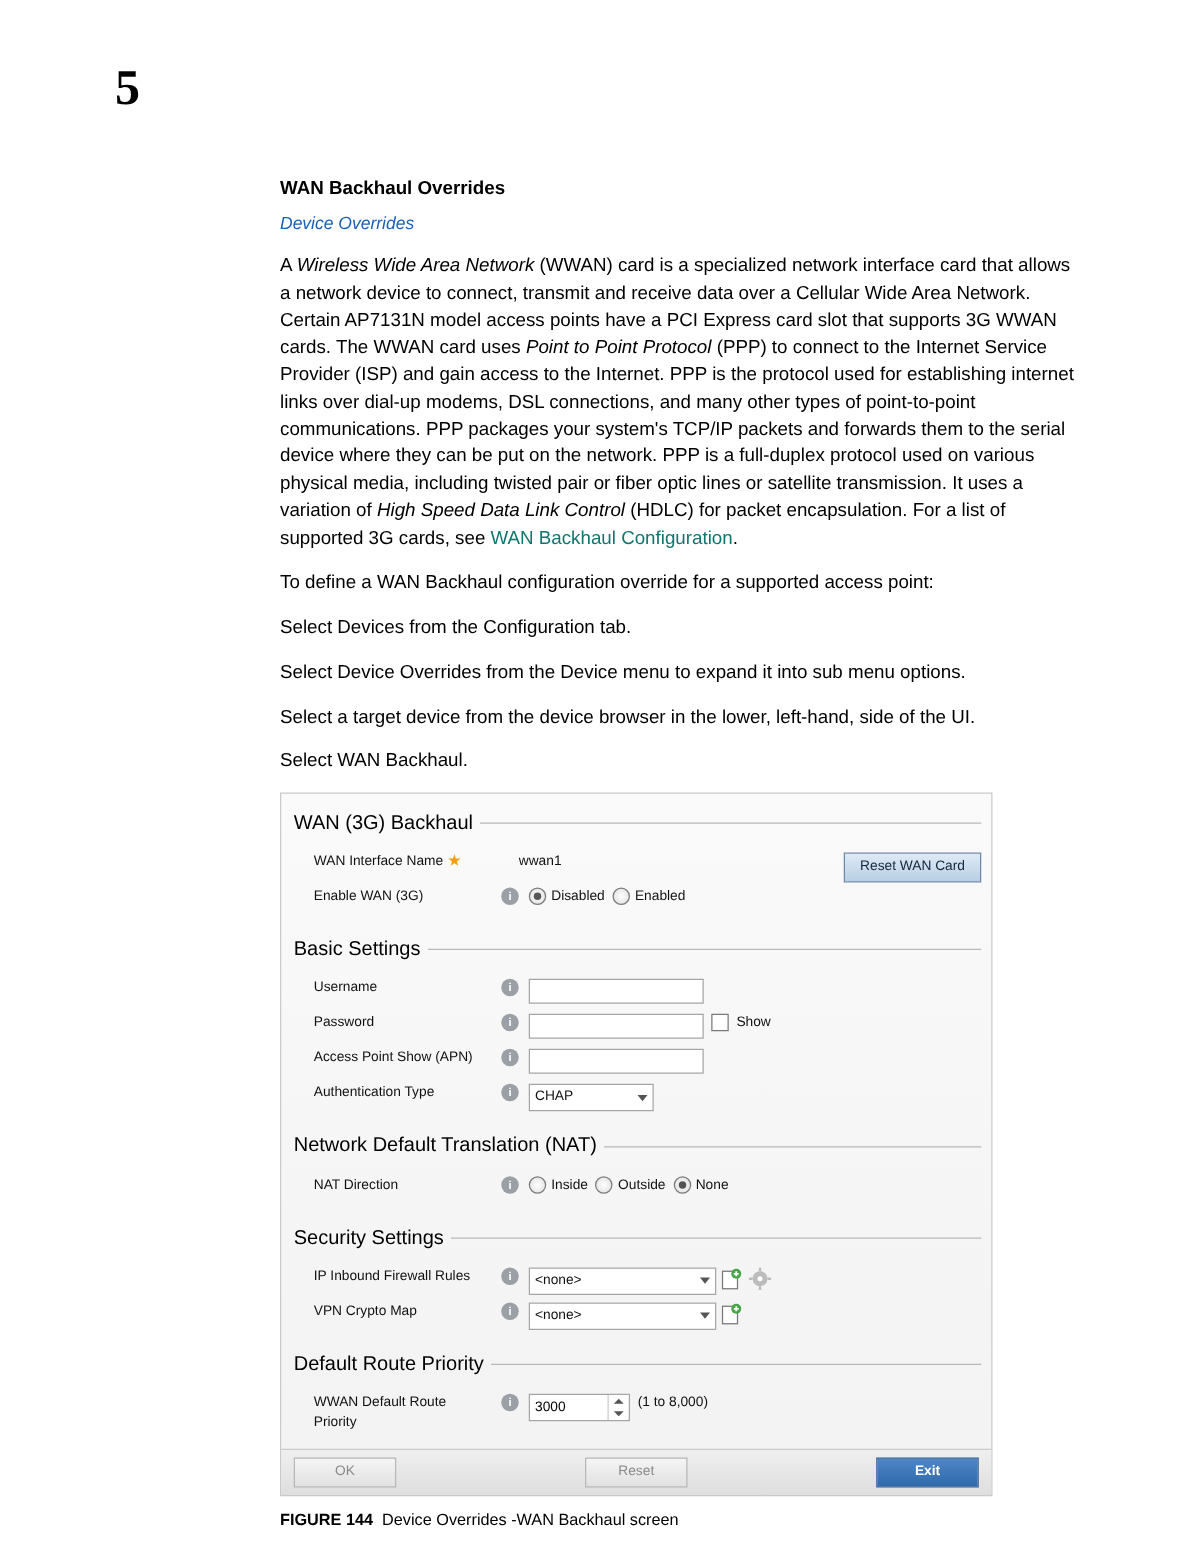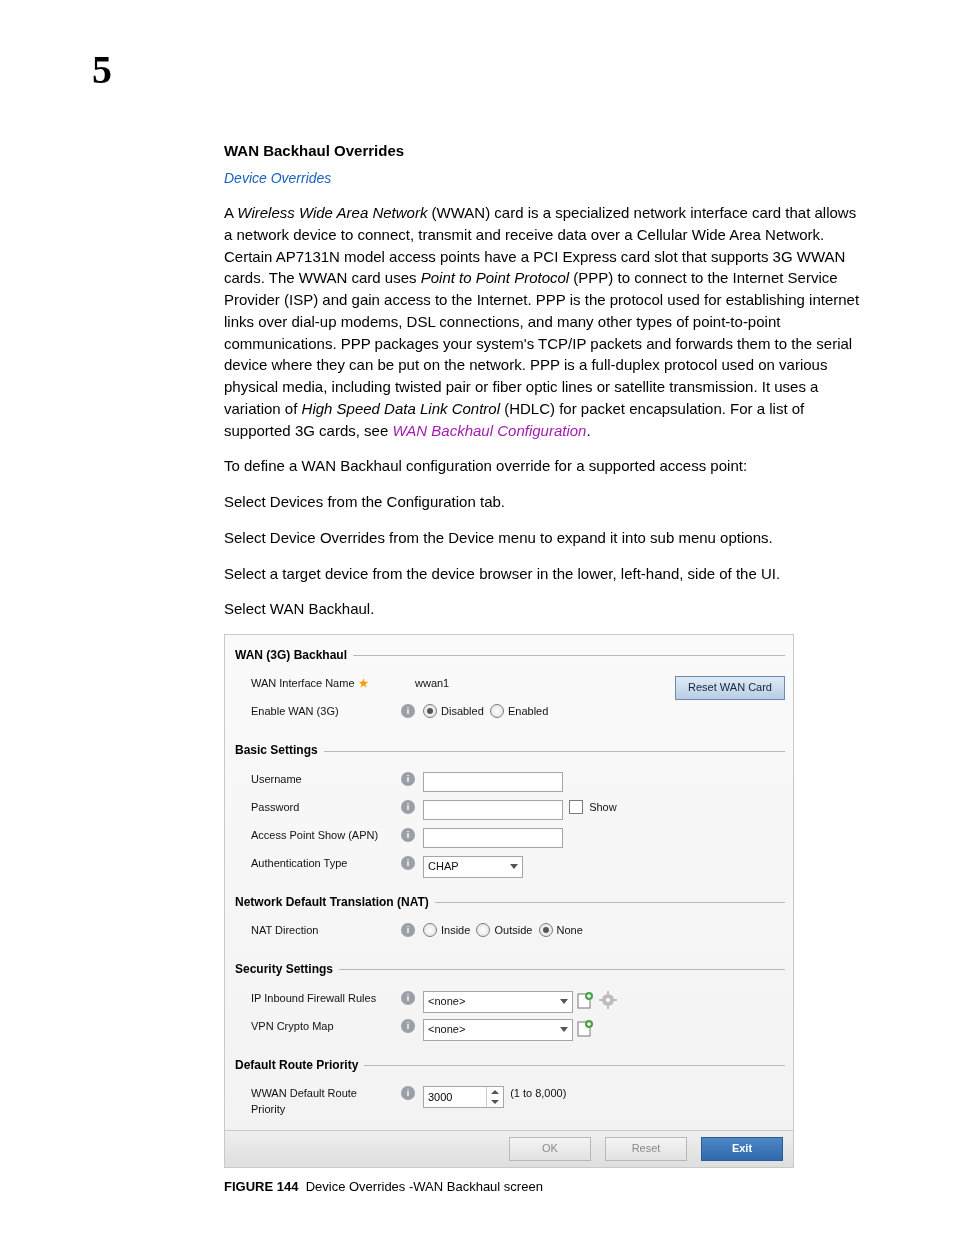--- a/index.html
+++ b/index.html
@@ -4,45 +4,45 @@
 <style>
 html,body{margin:0;padding:0;background:#fff;font-family:Arial,Helvetica,sans-serif;color:#000;font-size:15px;line-height:1.45}
 .page{width:954px;min-height:1235px;padding:50px 92px 40px 92px;box-sizing:border-box;position:relative}
 .chapnum{font:700 40px/1 Georgia,"Times New Roman",serif;position:absolute;top:50px;left:92px}
 .col{margin-left:132px;margin-top:90px}
 .h-sec{font-weight:700;font-size:15px;margin:0 0 6px}
 .breadcrumb{color:#1a61b8;font-style:italic;font-size:14px;margin:0 0 14px}
 p{margin:0 0 14px}
 em{font-style:italic}
 b{font-weight:400}
-.link{color:#a21caf;font-style:italic}
+.link{color:#0f766e;}
 .panel{width:570px;border:1px solid #c9c9c9;background:linear-gradient(#fafafa,#f2f2f2);font-size:11px;color:#111;padding:12px 8px 0;box-sizing:border-box;margin-top:6px}
 fieldset{border:none;border-top:1px solid #b8b8b8;margin:0 0 10px;padding:10px 0 0}
-legend{font-weight:700;font-size:12px;padding-right:6px;color:#000}
+legend{font-weight:400;font-size:16px;padding-right:6px;color:#000}
 .row{display:flex;align-items:flex-start;min-height:26px;margin:2px 0}
 .lab{width:160px;padding-left:18px;box-sizing:border-box}
 .req{color:#f59e0b;font-weight:700;margin-left:4px}
 .info{width:14px;height:14px;border-radius:50%;background:#9aa0a6;color:#fff;font:700 9px/14px Arial;text-align:center;display:inline-block;margin:0 8px}
 input[type=text],input[type=password]{height:20px;border:1px solid #a5a5a5;background:#fff;width:140px;box-sizing:border-box;font-size:11px;padding:0 4px}
 .sel{display:inline-flex;align-items:center;border:1px solid #a5a5a5;background:#fff;height:20px;font-size:11px;padding:0 4px}
 .sel .arr{margin-left:auto;border-top:5px solid #555;border-left:4px solid transparent;border-right:4px solid transparent;display:inline-block}
 .radio{width:12px;height:12px;border:1px solid #7a7a7a;border-radius:50%;display:inline-block;margin-right:4px;vertical-align:middle;background:radial-gradient(#fff,#ddd)}
 .radio.on::after{content:"";display:block;width:6px;height:6px;background:#555;border-radius:50%;margin:3px}
 .chk{width:12px;height:12px;border:1px solid #7a7a7a;display:inline-block;margin-right:6px;background:#fff;vertical-align:middle}
 .btn{display:inline-block;border:1px solid #6e8aa8;background:linear-gradient(#dfeaf6,#b8cee4);padding:3px 12px;font-size:11px;color:#13273d;cursor:pointer;text-align:center}
 .btn.lite{background:linear-gradient(#f5f5f5,#e1e1e1);border-color:#b8b8b8;color:#8a8a8a}
 .btn.blue{background:linear-gradient(#4f86c6,#2f6aac);color:#fff;border-color:#2a5e98;font-weight:700}
 .spin{display:inline-flex;align-items:stretch;border:1px solid #a5a5a5;background:#fff;height:20px}
 .spin input{border:none;width:54px;height:100%;font-size:11px;padding:0 4px;outline:none}
 .spin .btns{width:16px;border-left:1px solid #ccc;display:flex;flex-direction:column}
 .spin .up,.spin .dn{flex:1;display:flex;align-items:center;justify-content:center}
 .spin .up::after{content:"";border-bottom:4px solid #555;border-left:4px solid transparent;border-right:4px solid transparent}
 .spin .dn::after{content:"";border-top:4px solid #555;border-left:4px solid transparent;border-right:4px solid transparent}
 .iconbtn{display:inline-block;width:18px;height:18px;margin-left:4px;vertical-align:middle}
-.footer{margin:0 -8px;padding:6px 10px;background:linear-gradient(#efefef,#dedede);border-top:1px solid #c9c9c9;display:flex;justify-content:flex-end;gap:14px}
+.footer{margin:0 -8px;padding:6px 10px;background:linear-gradient(#efefef,#dedede);border-top:1px solid #c9c9c9;display:flex;justify-content:space-between;gap:14px}
 .footer .btn{min-width:56px}
 .caption{font-size:13px;margin-top:10px}
 .caption b{font:700 13px Arial}
 </style>
 </head>
 <body>
 
 <div class="page">
   <div class="chapnum">5</div>
   <div class="col">

